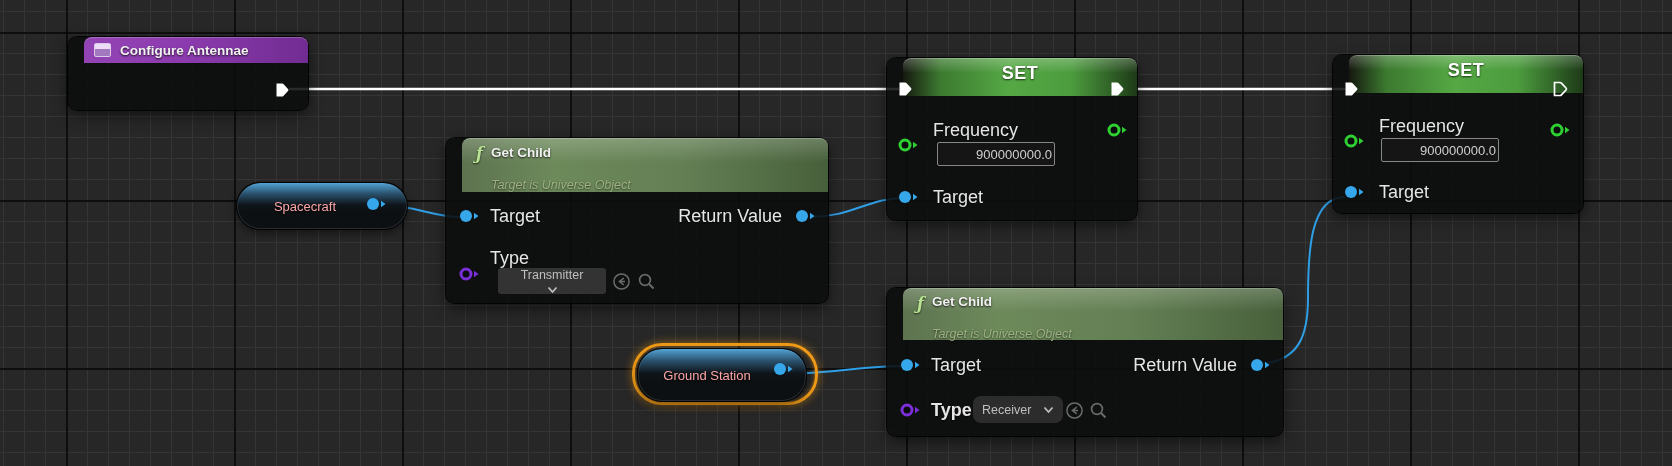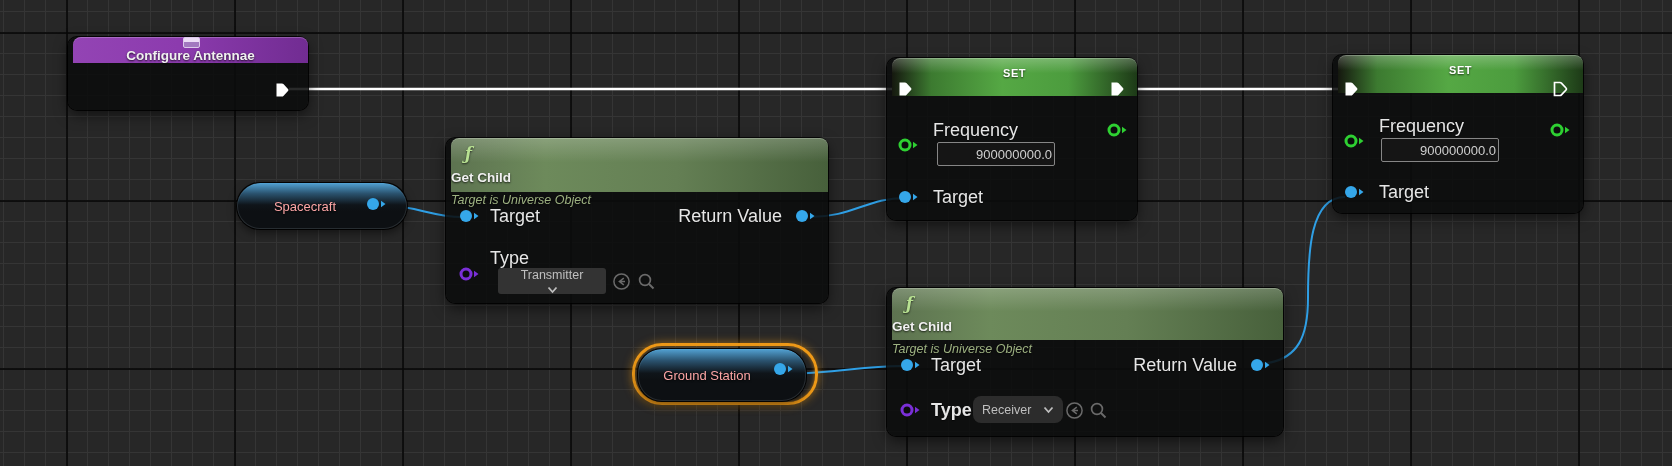--- a/index.html
+++ b/index.html
@@ -14,34 +14,34 @@
     background-size:168px 168px,168px 168px,21px 21px,21px 21px;
     background-position:66px 0,0 32px,3px 0,0 11px;
     font-family:"Liberation Sans",sans-serif;
   }
   #wires{position:absolute;left:0;top:0;z-index:1;}
   .node{
     position:absolute;z-index:2;border-radius:9px;
     background:rgba(11,12,13,.88);
     box-shadow:0 5px 14px rgba(0,0,0,.55), 0 0 0 1px rgba(0,0,0,.85);
   }
-  .hdr{position:absolute;left:5px;top:0;right:0;border-radius:8px 8px 0 0;
-       box-shadow:inset 0 1px 0 rgba(255,255,255,.22);display:flex;align-items:center;flex-direction:column;}
+  .hdr{position:absolute;left:16px;top:0;right:0;border-radius:8px 8px 0 0;
+       box-shadow:inset 0 1px 0 rgba(255,255,255,.22);display:flex;align-items:center;}
   .event-hdr{background:linear-gradient(90deg,#9344b4 0%,#8c3bae 45%,#712c92 100%);}
   .fn-hdr{background:
       linear-gradient(180deg,rgba(255,255,255,.20) 0%,rgba(255,255,255,0) 45%),
       linear-gradient(90deg,#5d7350 0%,#6d8a5b 25%,#647f54 60%,#47603b 100%);
       align-items:flex-start;}
   .set-hdr{background:
       linear-gradient(180deg,rgba(255,255,255,.25) 0%,rgba(255,255,255,0) 40%),
       linear-gradient(90deg,#15180f 0%,#3c7a30 16%,#55a844 45%,#4c9c3e 72%,#1d3a17 100%);
       justify-content:center;border-radius:8px 8px 0 0;}
   .ntitle{font-size:13.5px;font-weight:bold;color:#f1f1f1;text-shadow:0 1px 2px rgba(0,0,0,.8);}
-  .nsub{font-size:12.5px;font-style:italic;color:#9db181;margin-top:8px;text-shadow:0 1px 2px rgba(0,0,0,.6);}
-  .set-title{font-size:11px;font-weight:bold;color:#fff;letter-spacing:.5px;text-shadow:0 1px 2px rgba(0,0,0,.7);}
+  .nsub{font-size:12.5px;font-style:italic;color:#9db181;margin-top:18px;text-shadow:0 1px 2px rgba(0,0,0,.6);}
+  .set-title{font-size:18px;font-weight:bold;color:#fff;letter-spacing:.5px;text-shadow:0 1px 2px rgba(0,0,0,.7);}
   .fglyph{font-family:"DejaVu Serif",serif;font-style:italic;font-weight:bold;
           color:#b8e292;font-size:16px;margin:6px 8px 0 14px;text-shadow:0 1px 2px rgba(0,0,0,.7);}
   .evicon{width:15px;height:12px;border:1px solid #dcc9ea;border-radius:2px;margin:0 9px 0 10px;
           background:linear-gradient(180deg,#ecdcf6 0%,#ecdcf6 42%,#a278bf 42%,#a278bf 100%);}
   .plabel{position:absolute;font-size:18px;color:#e6e6e6;line-height:16px;white-space:nowrap;
           text-shadow:0 1px 1px rgba(0,0,0,.6);}
   .pin{position:absolute;}
   .numbox{
     position:absolute;height:22px;background:#151515;border:1px solid #868686;border-radius:2px;
     color:#cfcfcf;font-family:"Liberation Sans",sans-serif;font-size:13px;text-align:right;padding:0 2px;

